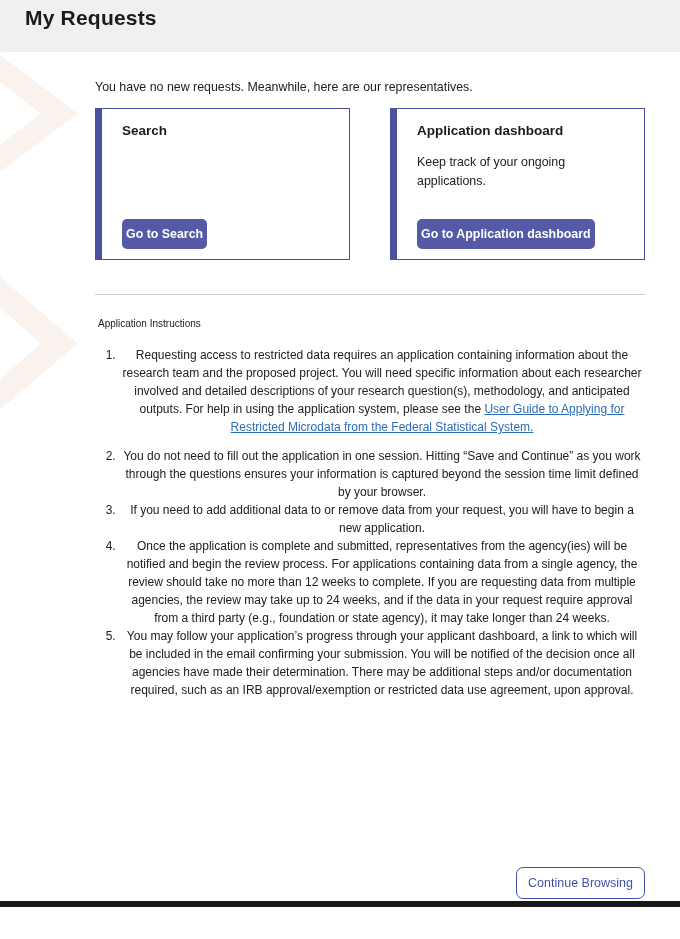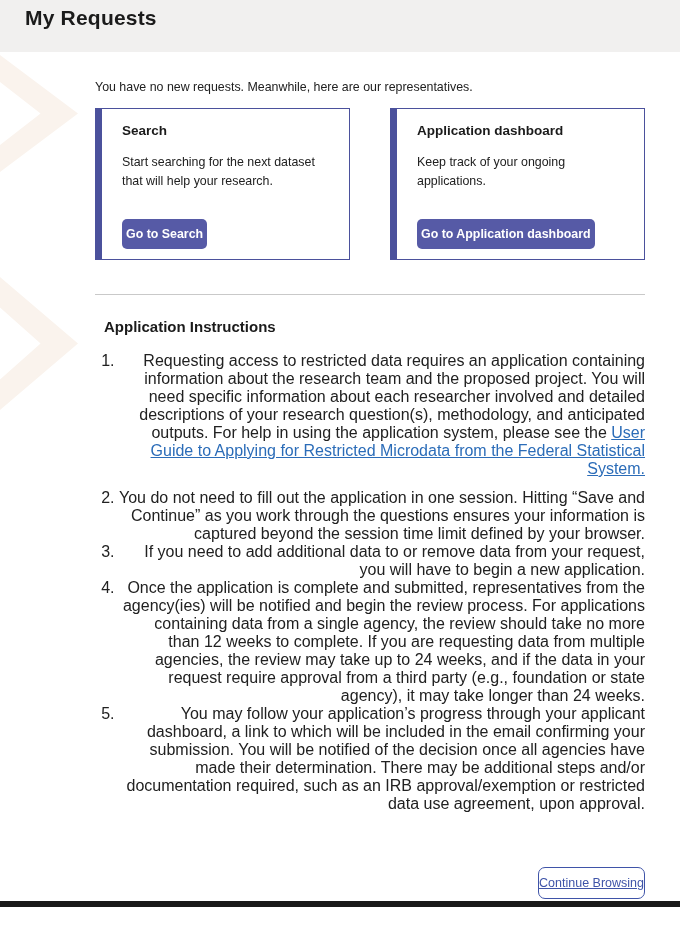--- a/index.html
+++ b/index.html
@@ -52,38 +52,38 @@
   .card p{margin:15px 0 0;font-size:12.4px;line-height:19px;color:var(--text);max-width:230px;}
   .card .btn{
     position:absolute;left:20px;bottom:10px;
     background:var(--accent);color:#fff;border:none;border-radius:5px;
     font-family:inherit;font-size:12.4px;font-weight:bold;
     padding:8px 4px;line-height:14px;cursor:pointer;white-space:nowrap;
   }
 
   hr.divider{border:none;border-top:1px solid var(--divider);margin:34px 0 0;}
 
-  h2.instructions-heading{margin:23px 9px 0;font-size:15px;font-weight:bold;color:var(--heading);}
+  h2.instructions-heading{margin:23px 3px 0;font-size:10px;font-weight:normal;color:var(--heading);}
 
   ol.instructions-list{
     margin:17px 0 15px;padding:0 0 0 24px;width:550px;
-    font-size:16px;line-height:18px;color:var(--text);
-    text-align:right;hyphens:auto;-webkit-hyphens:auto;
+    font-size:12px;line-height:18px;color:var(--text);
+    text-align:center;hyphens:auto;-webkit-hyphens:auto;
   }
   ol.instructions-list li{margin:0;padding:0;}
   ol.instructions-list p{margin:0;hyphens:auto;-webkit-hyphens:auto;}
   ol.instructions-list li.multi p{margin:0 0 11px;}
   ol.instructions-list a{color:var(--link);text-decoration:underline;}
 
   .continue-btn{
     position:absolute;right:35px;bottom:8px;
     background:#fff;color:var(--outline-btn);
     border:1px solid var(--outline-btn);border-radius:7px;
-    font-family:inherit;font-size:12.5px;padding:8px 0;line-height:14px;
-    cursor:pointer;white-space:nowrap;text-decoration:underline;
+    font-family:inherit;font-size:12.5px;padding:8px 11px;line-height:14px;
+    cursor:pointer;white-space:nowrap;
   }
 
   .bottom-bar{position:absolute;left:0;bottom:0;width:680px;height:6px;background:var(--bottom-bar);}
 </style>
 </head>
 <body>
 
 <div class="page">
 
   <div class="chev chev1"></div>
@@ -93,21 +93,20 @@
     <h1 class="page-title">My Requests</h1>
   </header>
 
   <main class="content">
 
     <p class="intro">You have no new requests. Meanwhile, here are our representatives.</p>
 
     <div class="cards">
       <section class="card">
         <h2>Search</h2>
-        <p>Start searching for the next dataset that will help your research.</p>
         <button class="btn">Go to Search</button>
       </section>
       <section class="card">
         <h2>Application dashboard</h2>
         <p>Keep track of your ongoing applications.</p>
         <button class="btn">Go to Application dashboard</button>
       </section>
     </div>
 
     <hr class="divider">

